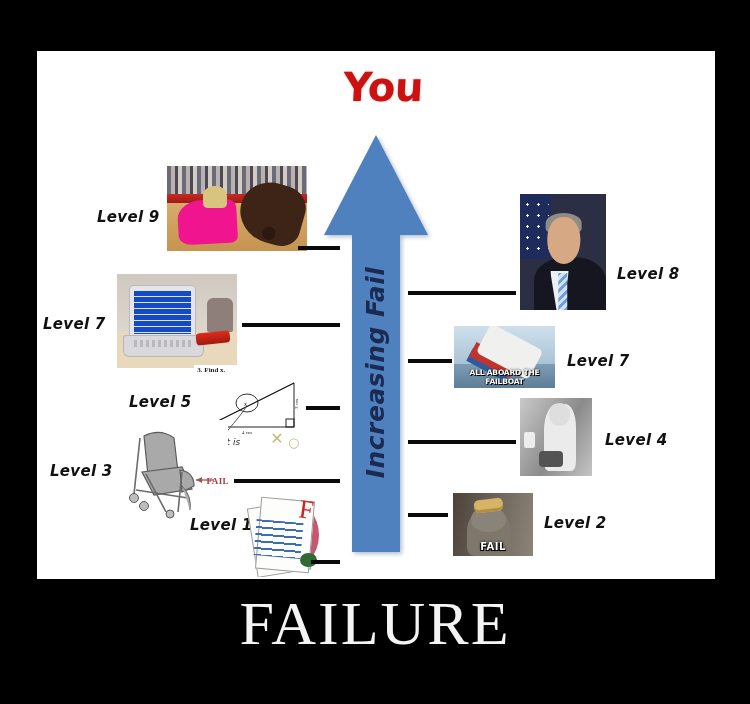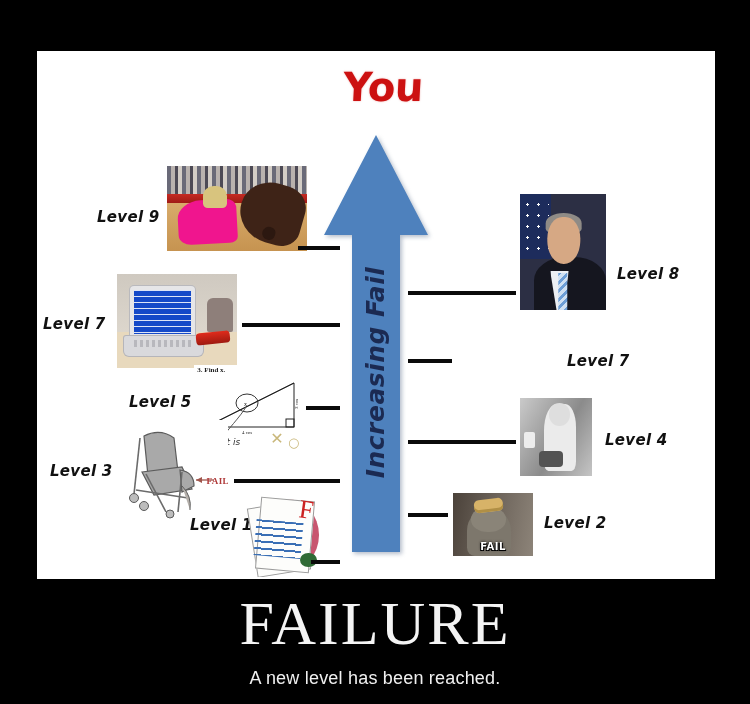--- a/index.html
+++ b/index.html
@@ -447,20 +447,28 @@
         <div class="chair"></div>
         <div class="lid">
           <div class="bsod"></div>
         </div>
         <div class="base"></div>
         <div class="keys"></div>
         <div class="stapler"></div>
       </div>
       <div class="connector" style="left:203px; top:270px; width:98px;"></div>
 
+      <div class="thumb" id="img-level6" style="left:415px; top:273px; width:101px; height:62px;">
+        <div class="sky"></div>
+        <div class="sea"></div>
+        <div class="hullblue"></div>
+        <div class="hullred"></div>
+        <div class="hullwhite"></div>
+        <div class="caption">ALL ABOARD THE FAILBOAT</div>
+      </div>
       <div class="level-label" style="left:528px; top:299px;">Level 7</div>
       <div class="connector" style="left:369px; top:306px; width:44px;"></div>
 
       <div class="level-label" style="left:90px; top:340px;text-align:right;">Level 5</div>
       <div class="thumb" id="img-level5" style="left:155px; top:312px; width:112px; height:85px;">
         <div class="q">3. Find x.</div>
         <svg viewBox="0 0 112 85" aria-hidden="true">
           <polygon points="12,62 100,62 100,18" fill="none" stroke="#222" stroke-width="1"></polygon>
           <rect x="92" y="54" width="8" height="8" fill="none" stroke="#222" stroke-width="1"></rect>
           <line x1="12" y1="62" x2="100" y2="18" stroke="#222" stroke-width="1"></line>
@@ -529,15 +537,14 @@
         <div class="lines"></div>
         <div class="bigF">F</div>
         <div class="stamp"></div>
       </div>
       <div class="connector" style="left:272px; top:507px; width:29px;"></div>
 
     </div>
   </div>
 
   <div id="title">FAILURE</div>
-  <div id="subtitle">A new level has been reached.</div>
 
 </div>
 
 </body></html>

